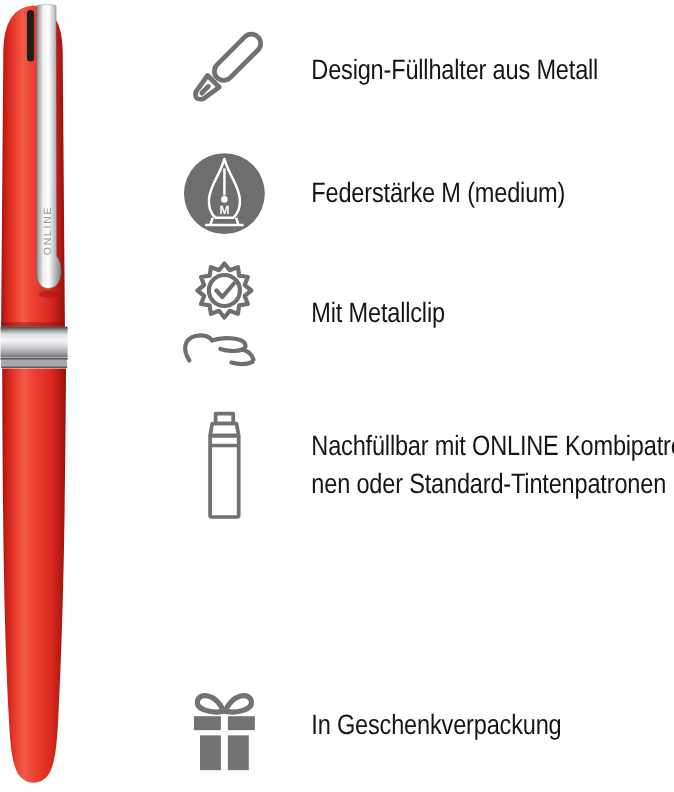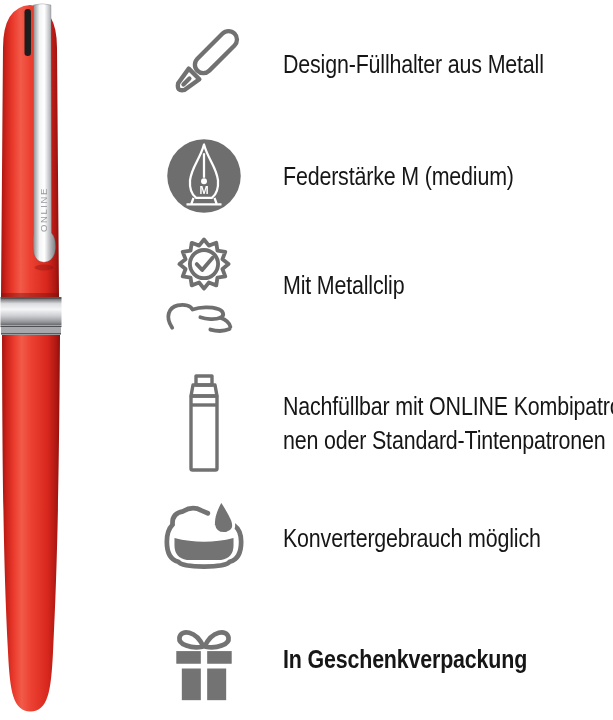--- a/index.html
+++ b/index.html
@@ -14,21 +14,21 @@
     margin-left:33px; font-size:25.5px; line-height:34px; color:#161616;
     letter-spacing:-0.2px; white-space:nowrap;
     transform:scaleX(0.84); transform-origin:0 50%;
   }
   .feature-text span { display:block; }
   .r1 { top:16px;  height:96px; }
   .r2 { top:128px; height:96px; }
   .r3 { top:233px; height:104px; }
   .r4 { top:367px; height:112px; }
   .r5 { top:490px; height:96px; }
-  .r6 { top:609px; height:100px;font-weight:bold; }
+  .r6 { top:609px; height:100px; }
 </style>
 </head>
 <body>
 
 <div class="stage">
 
   <div class="pen-wrap">
     <svg width="110" height="720" viewBox="0 0 110 720" xmlns="http://www.w3.org/2000/svg">
       <defs>
         <linearGradient id="redGrad" x1="0" y1="0" x2="1" y2="0">
@@ -152,34 +152,20 @@
           <line x1="4" y1="32" x2="30" y2="32"></line>
         </g>
       </svg>
     </div>
     <div class="feature-text">
       <span>Nachfüllbar mit ONLINE Kombipatro-</span>
       <span>nen oder Standard-Tintenpatronen</span>
     </div>
   </div>
 
-  <div class="feature-row r5">
-    <div class="icon-box">
-      <svg width="92" height="80" viewBox="0 0 96 84">
-        <path d="M26,14 Q14,16 15,28 Q9,34 9,46 Q9,64 21,67 Q25,72 48,72 Q71,72 75,67
-                 Q87,64 87,46 Q87,34 80,29 M26,14 Q36,8 45,13 L52,16" fill="none" stroke="#737373" stroke-width="5" stroke-linecap="round" stroke-linejoin="round"></path>
-        <path d="M17,42 Q48,50 79,42 L79,50 Q79,63 66,65 L30,65 Q17,63 17,50 Z" fill="#737373"></path>
-        <path d="M66,2 Q74,14 78,23 Q82,34 72,37 Q60,39 58,28 Q57,18 66,2 Z" fill="#737373" stroke="#ffffff" stroke-width="3.2"></path>
-      </svg>
-    </div>
-    <div class="feature-text">
-      <span>Konvertergebrauch möglich</span>
-      <span></span>
-    </div>
-  </div>
 
   <div class="feature-row r6">
     <div class="icon-box">
       <svg width="76" height="92" viewBox="0 0 96 116">
         <g fill="#737373">
           <rect x="13" y="48" width="31" height="16"></rect>
           <rect x="52" y="48" width="31" height="16"></rect>
           <rect x="20" y="70" width="24" height="40"></rect>
           <rect x="52" y="70" width="24" height="40"></rect>
         </g>

